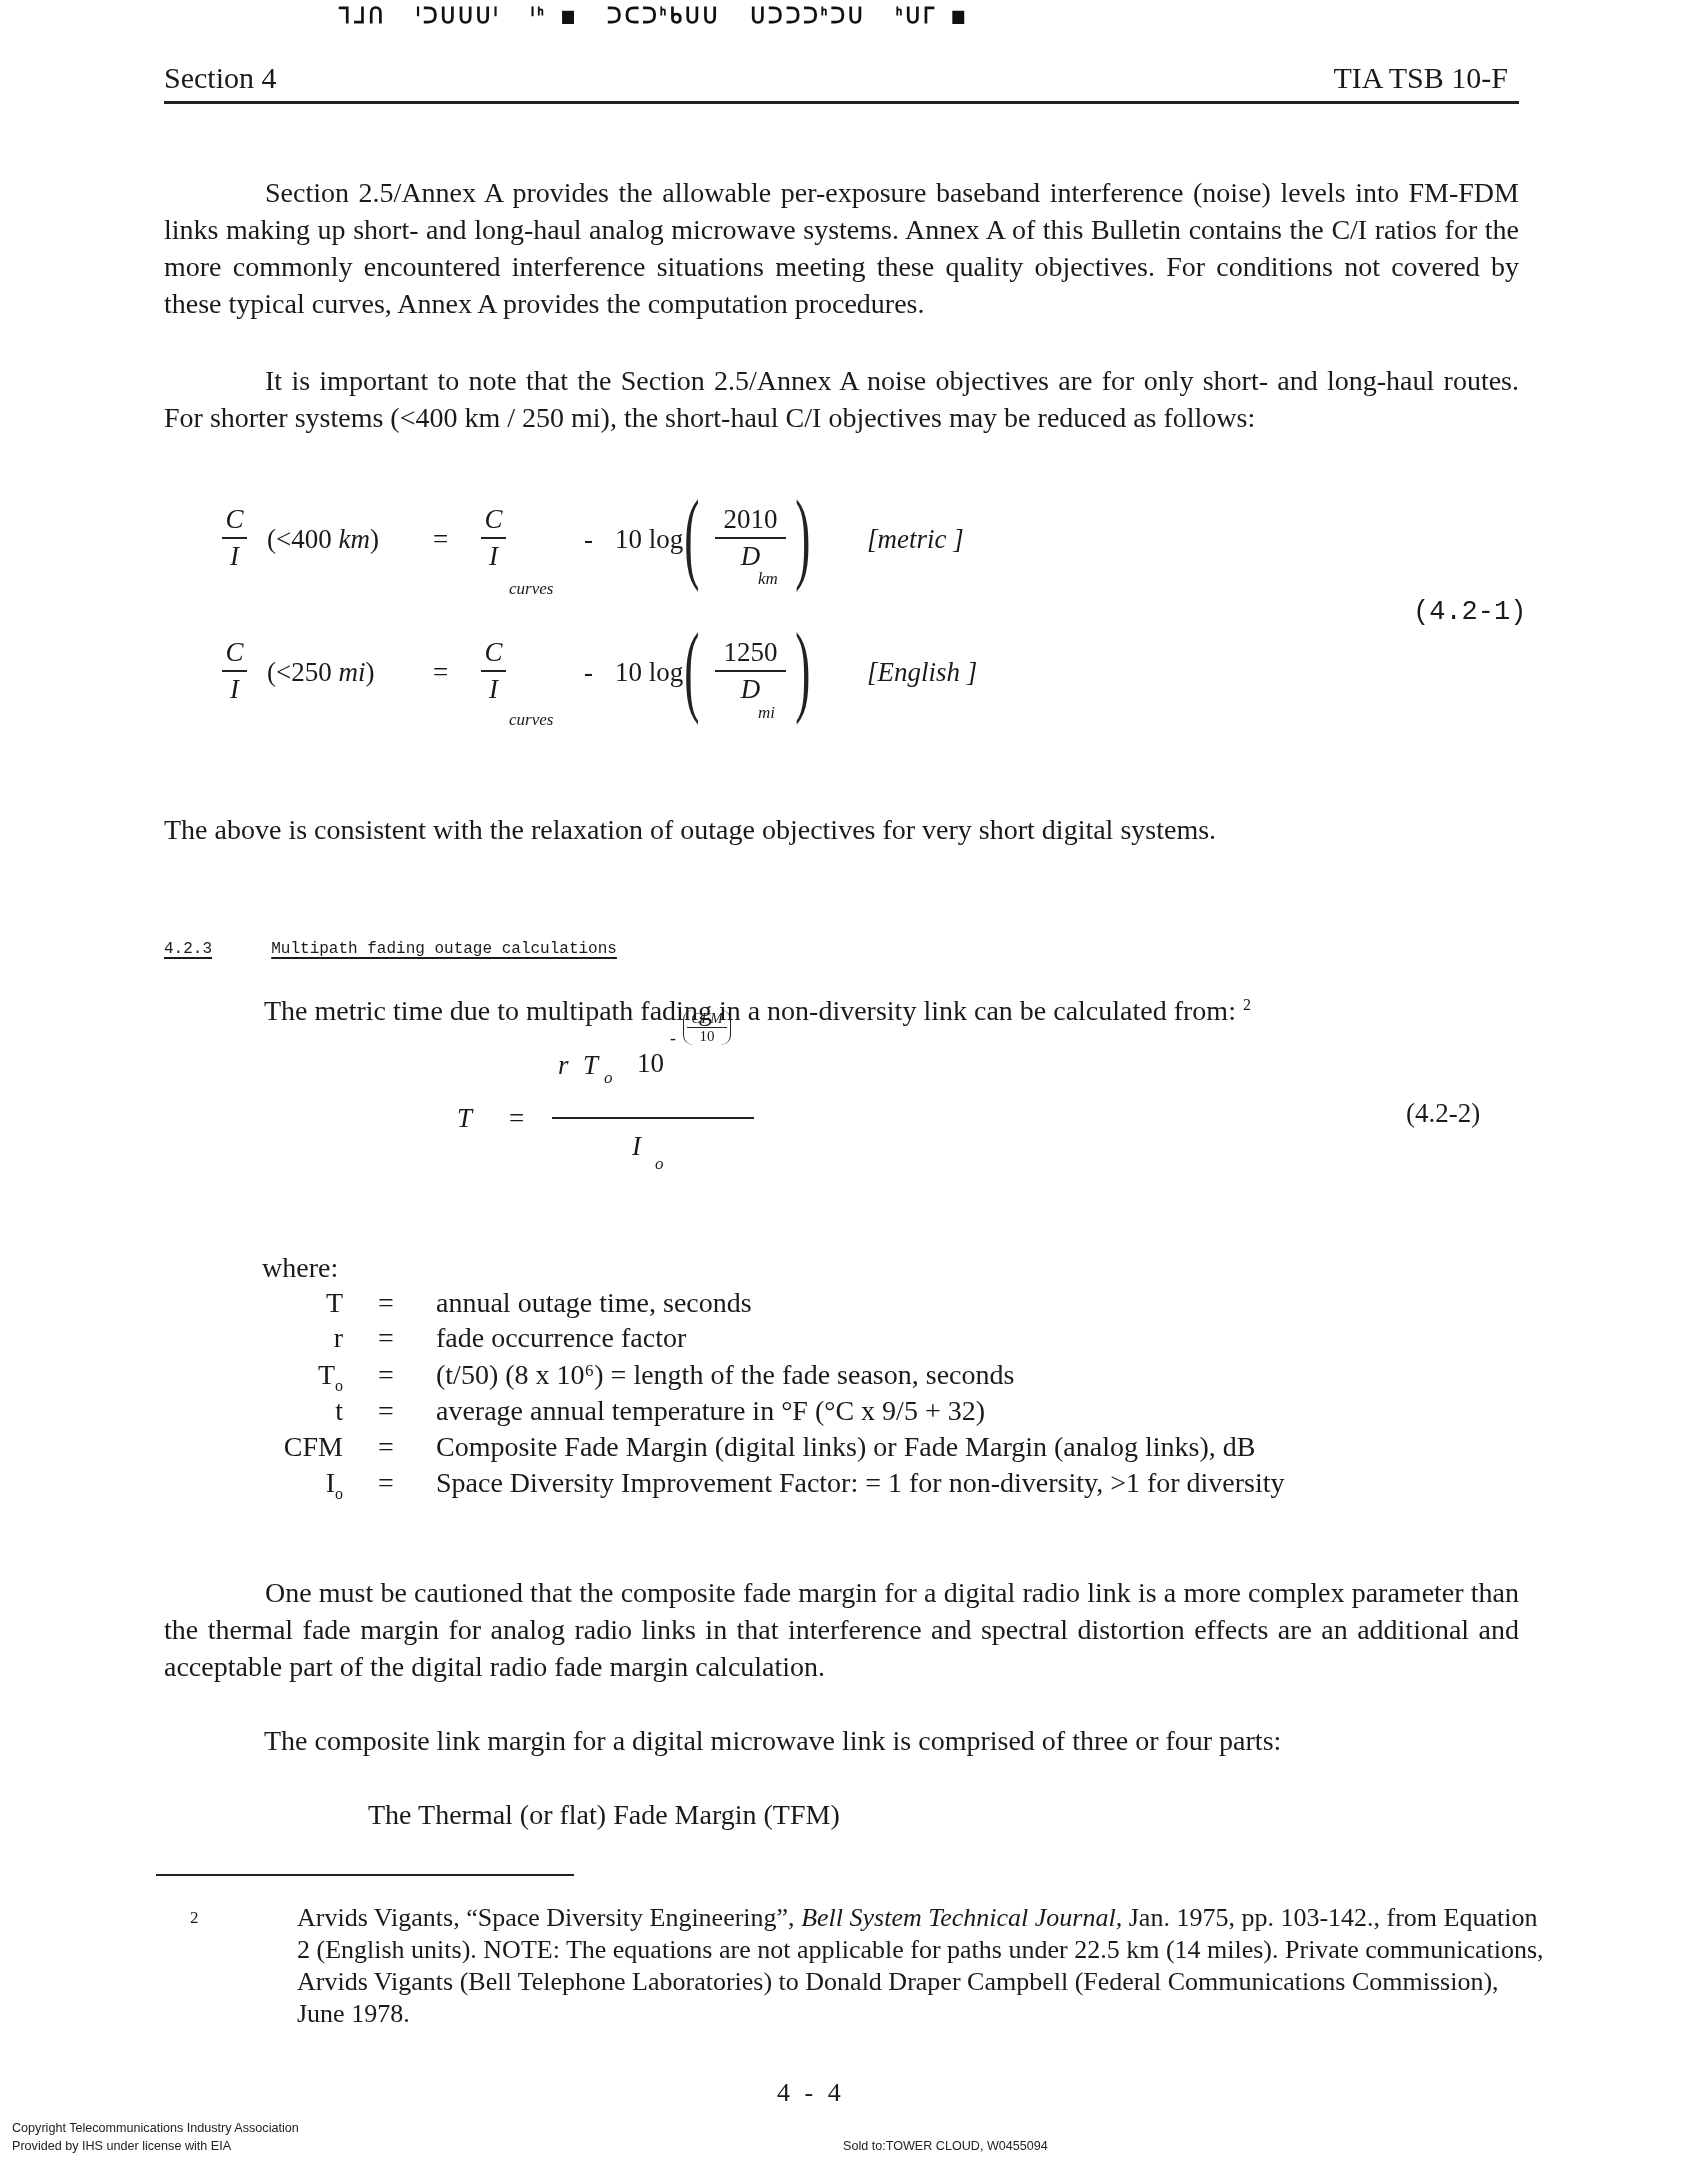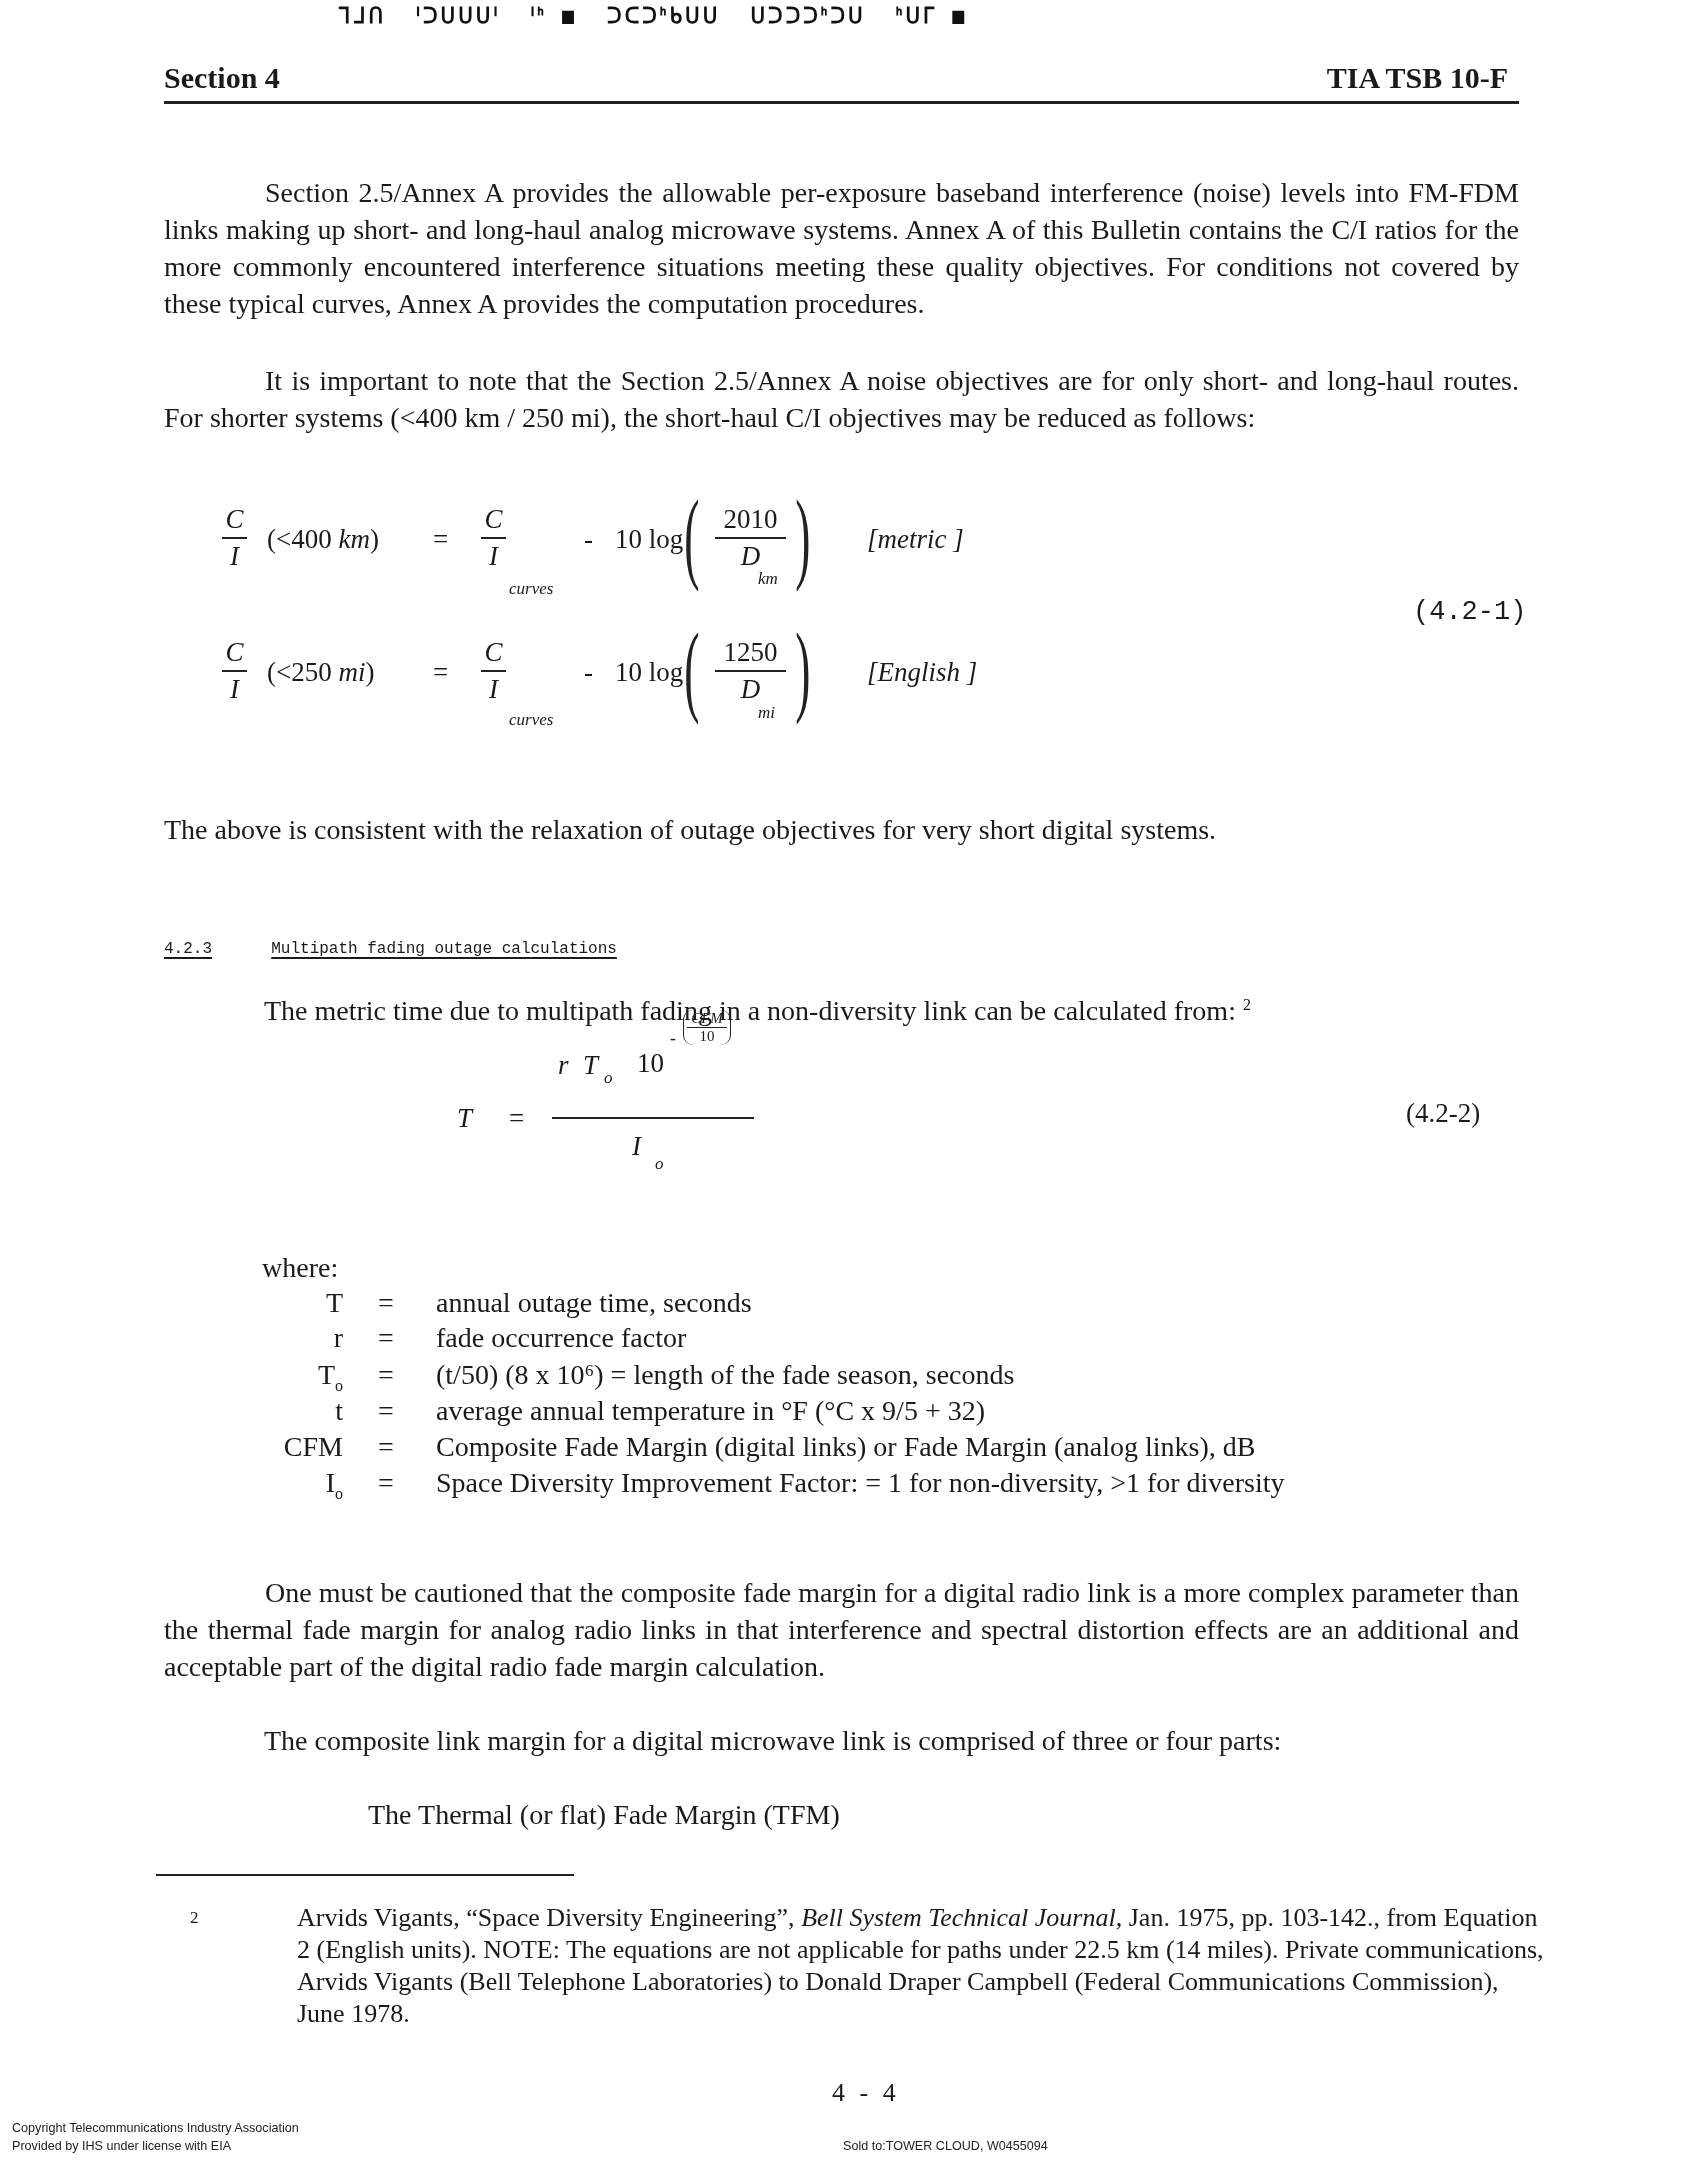--- a/index.html
+++ b/index.html
@@ -1,40 +1,40 @@
 <!DOCTYPE html>
 <html style="font-size:8px"><head>
 <meta charset="utf-8">
 <style>
   html, body { margin: 0; padding: 0; background: #ffffff; }
   body { width: 1704px; height: 2172px; position: relative; overflow: hidden;
          font-family: "Liberation Serif", "DejaVu Serif", serif; color: #1a1a1a; }
   .abs { position: absolute; }
   .fax { left: 338px; top: 3px; font-family: "DejaVu Sans Mono", monospace; font-size: 20px;
          font-weight: bold; letter-spacing: 3px; color: #111; white-space: pre; transform: scaleY(1.1); }
-  .hdr { font-size: 30px; font-weight: bold; top: 61px; text-align: right; }
+  .hdr { font-size: 30px; font-weight: normal; top: 61px; text-align: right; }
   .hdr-left { left: 164px; }
   .hdr-right { right: 196px; }
   .hdr-rule { left: 164px; width: 1355px; top: 101px; height: 2.5px; background: #222; }
   .para { left: 164px; width: 1355px; font-size: 28px; line-height: 37px; text-align: justify; }
   .para .ind { display: inline-block; width: 101px; }
   .eq { font-family: "Liberation Serif", serif; font-size: 27px; }
   .frac { position: absolute; text-align: center; }
   .frac .num, .frac .den { display: block; font-style: italic; }
   .frac .bar { display: block; height: 1.5px; background: #222; margin: 2px 0; }
   .paren { position: absolute; font-size: 101px; font-weight: 100; line-height: 1; color: #222; transform: scaleX(0.45); }
   .sub { font-size: 17px; font-style: italic; }
   .def-row { position: absolute; font-size: 28px; }
   .def-sym { position: absolute; text-align: right; width: 111px; }
   .def-eq { position: absolute; left: 146px; }
   .def-text { position: absolute; left: 204px; white-space: nowrap; }
   .fn { left: 257px; width: 1254px; font-size: 26px; line-height: 32px; margin-left: 40px; }
   .fn-mark { left: 190px; font-size: 17px; }
   .fn-rule { left: 156px; width: 418px; top: 1874px; height: 2px; background: #222; }
-  .pagenum { left: 832px; top: 2078px; font-size: 26px; letter-spacing: 4px; }
+  .pagenum { left: 777px; top: 2078px; font-size: 26px; letter-spacing: 4px; }
   .copy { font-family: "Liberation Sans", "DejaVu Sans", sans-serif; font-size: 12.6px; color: #222; margin-left: 12px; }
   u { text-decoration-thickness: 2px; text-underline-offset: 4px; }
 </style>
 </head>
 <body>
 
 <div class="abs fax">ᒣᒧᑎ  ᑊᑐᑌᑌᑌᑊ  ᑊᑋ ■  ᑐᑕᑐᑋᑲᑌᑌ  ᑌᑐᑐᑐᑋᑐᑌ  ᑋᑌᒥ ■</div>
 
 <div class="abs hdr hdr-left">Section 4</div>
 <div class="abs hdr hdr-right">TIA TSB 10-F</div>

